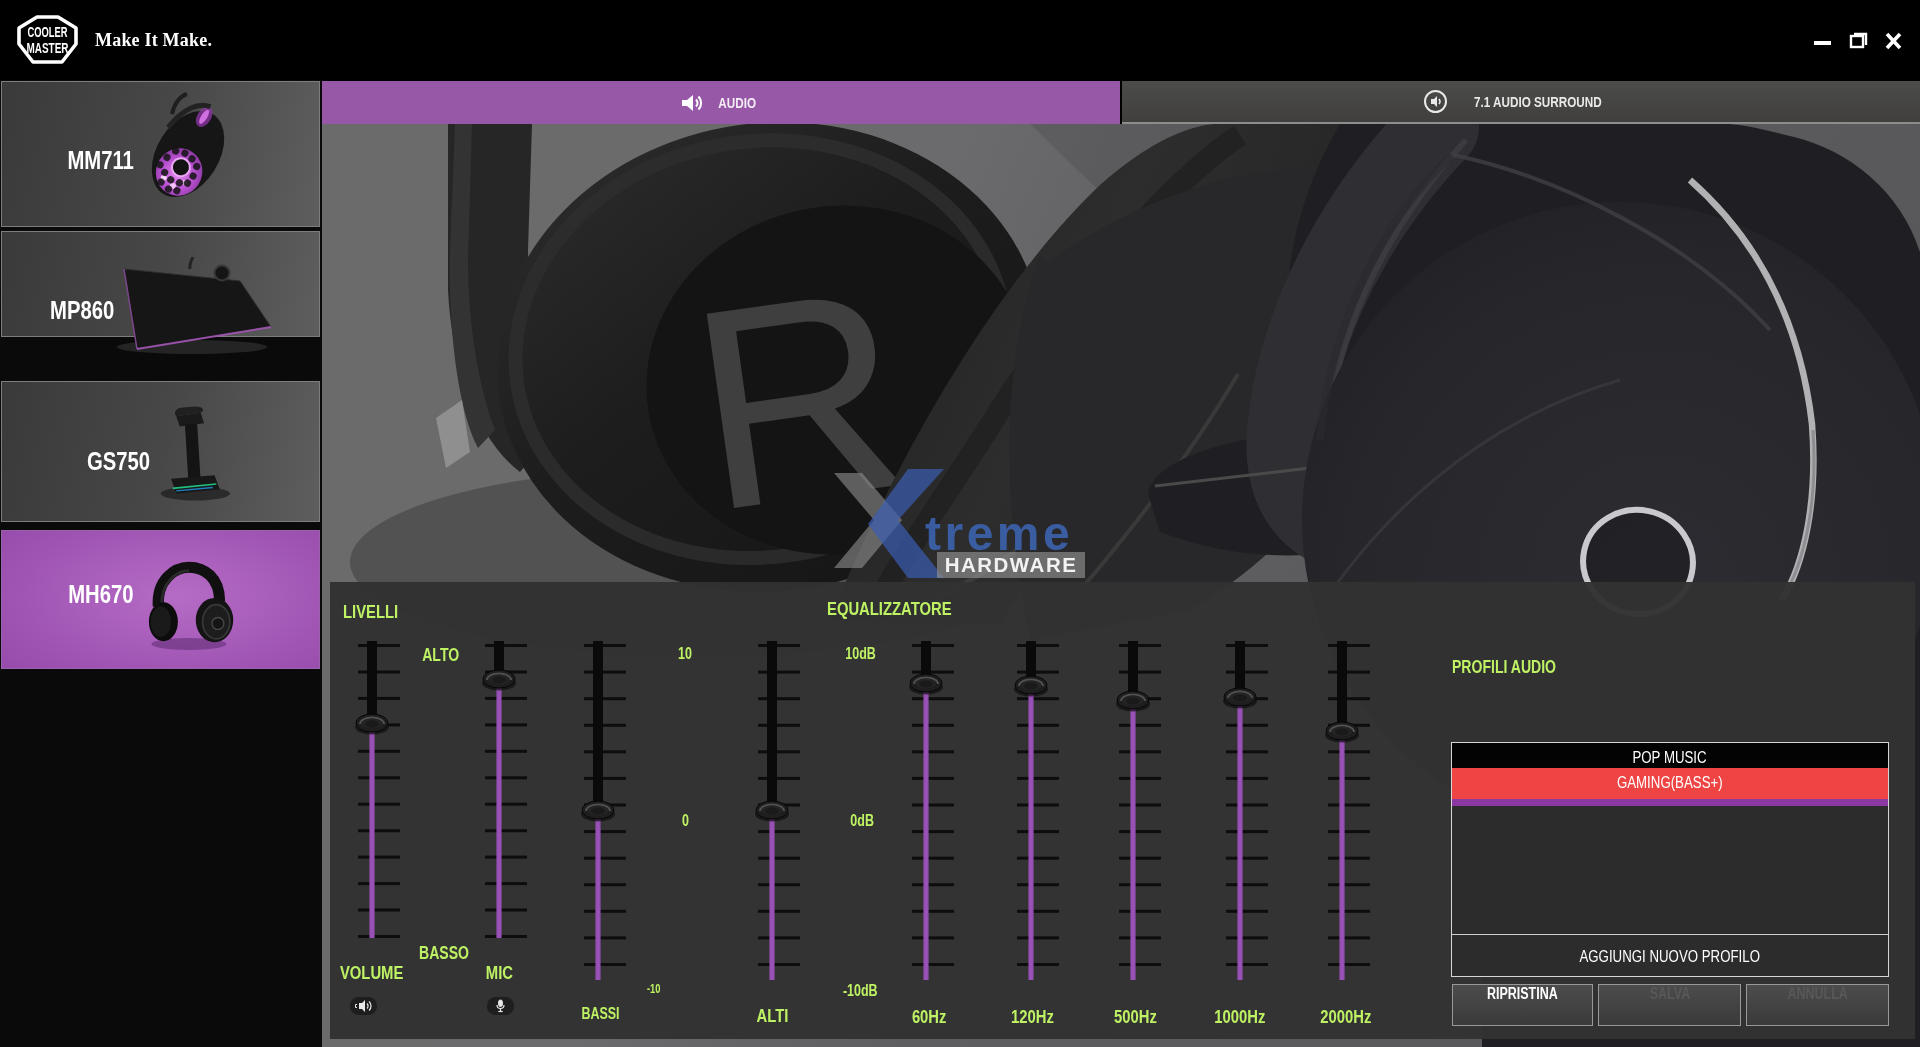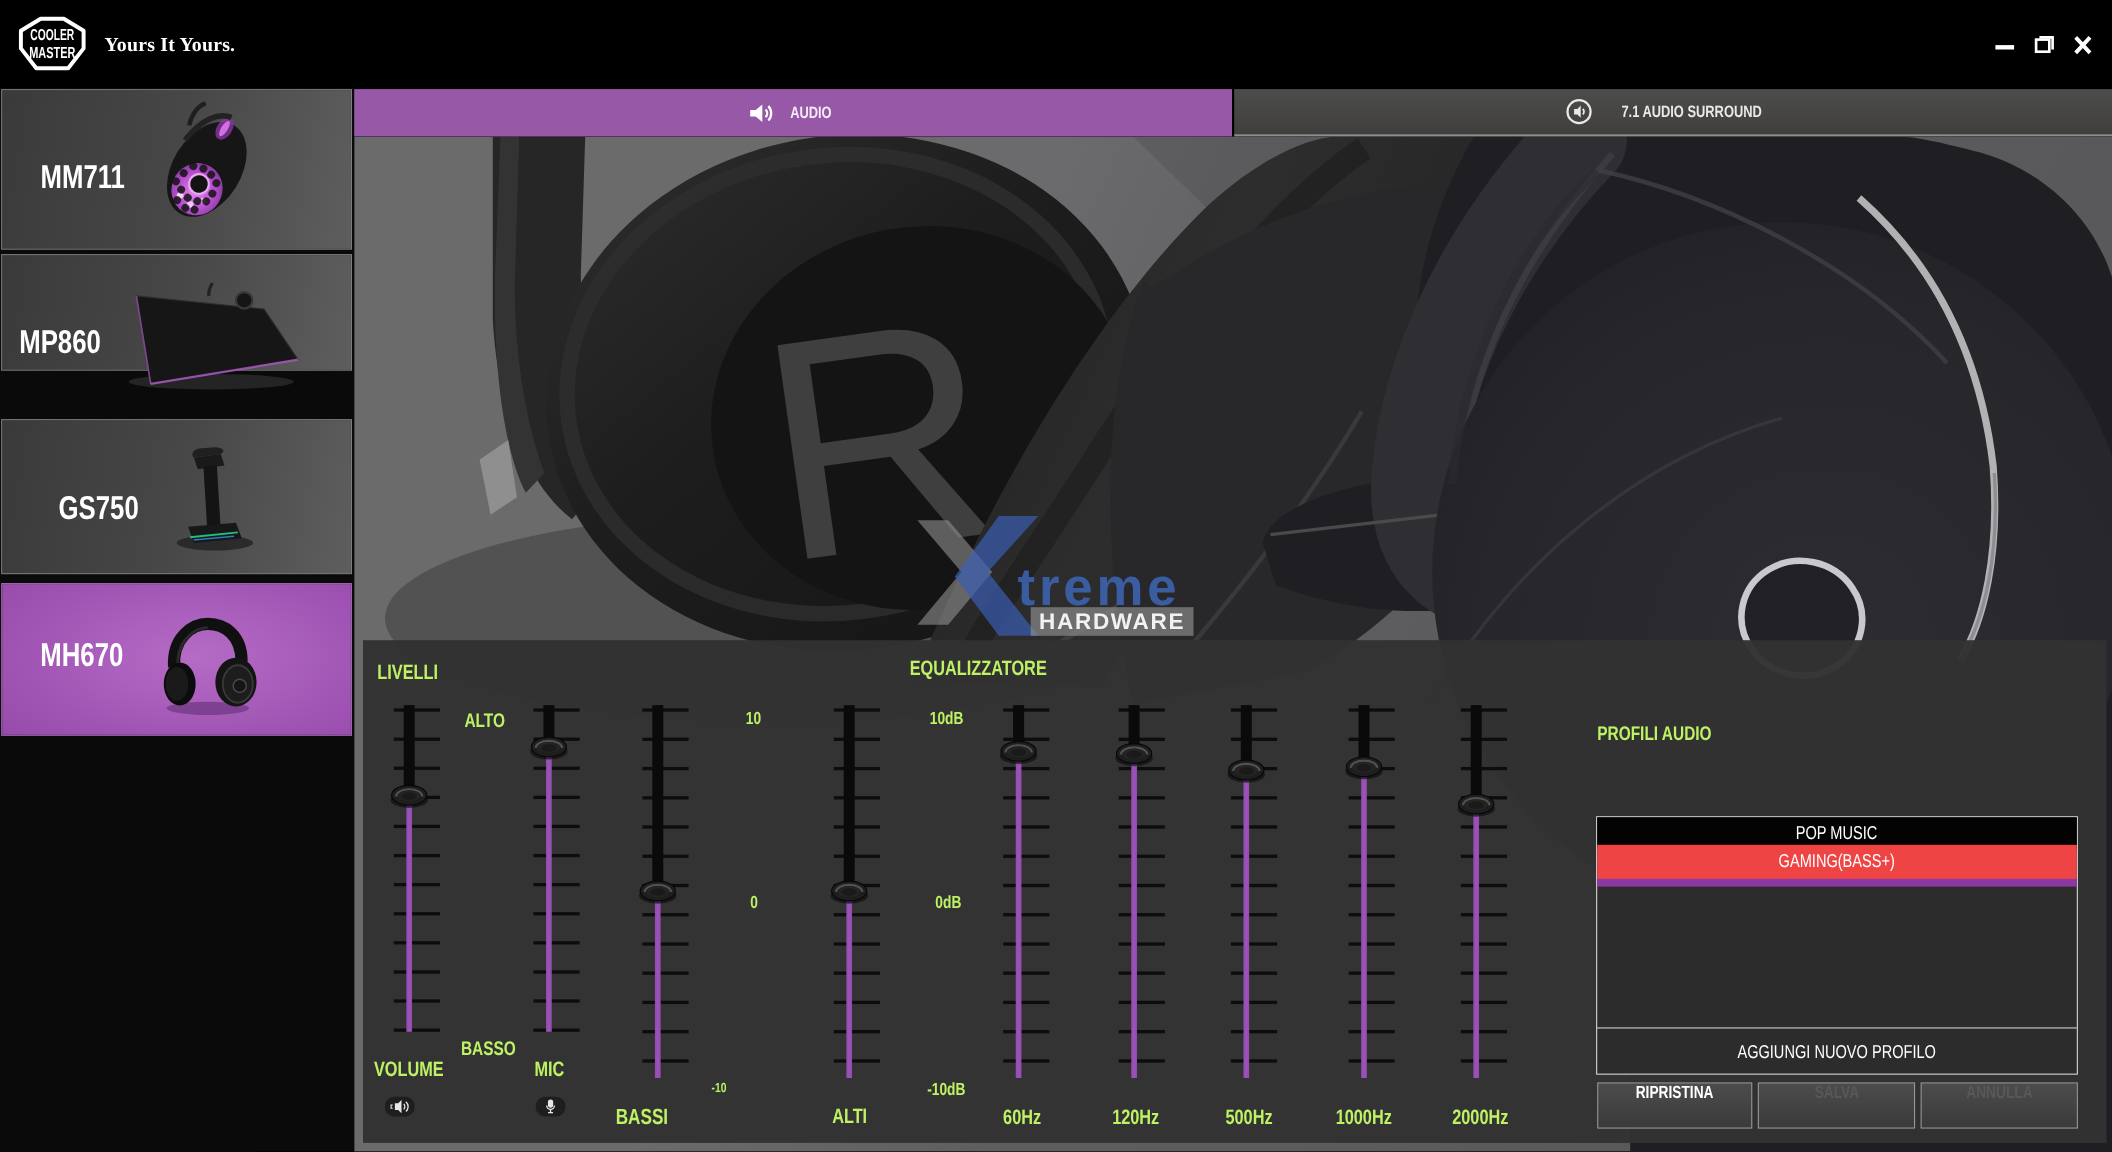--- a/index.html
+++ b/index.html
@@ -7,41 +7,41 @@
 #app{position:relative;width:1920px;height:1047px}
 .abs{position:absolute}
 .cx{display:inline-block;transform:scaleX(.78);transform-origin:center;white-space:nowrap}
 .lx{display:inline-block;transform:scaleX(.78);transform-origin:left;white-space:nowrap}
 .lab{position:absolute;color:#bef264;font-weight:bold;text-align:center}
 
 #hdr{position:absolute;left:0;top:0;width:1920px;height:80px;background:#000}
 
 #side{position:absolute;left:0;top:80px;width:322px;height:967px;background:#0a0a0a}
 .card{position:absolute;left:1px;width:319px;background:linear-gradient(100deg,#3a3a3a 0%,#474747 50%,#5e5e5e 100%);border:1px solid #7d7d7d}
-.card .nm{position:absolute;color:#fff;font-weight:bold;font-size:30px;width:150px;}
+.card .nm{position:absolute;color:#fff;font-weight:bold;font-size:26px;width:150px;text-align:center}
 #card4{background:radial-gradient(ellipse 340px 160px at 55% 48%,#b56cc5 0%,#a055b4 45%,#8a3da0 100%);border:1px solid #9a62ab}
 
 #tab1{position:absolute;left:322px;top:81px;width:798px;height:43px;background:#9759a7;display:flex;align-items:center;justify-content:center;color:#f4ecf6;font-weight:bold;font-size:15px}
 #tab2{position:absolute;left:1122px;top:81px;width:798px;height:43px;background:linear-gradient(180deg,#4c4c4a 0%,#403f3d 100%);display:flex;align-items:center;justify-content:center;color:#e9e9e9;font-weight:bold;font-size:15px;border-bottom:2px solid #8d8d8d}
 
 #panel{position:absolute;left:330px;top:582px;width:1585px;height:457px;background:rgba(50,50,50,.97)}
 .btn{position:absolute;height:42px;border:1px solid #989898;background:linear-gradient(180deg,#4c4c4c 0%,#3a3a3a 100%);color:#fff;font-weight:bold;font-size:16px;display:flex;align-items:flex-start;justify-content:center}
 .btn.dis{color:#585858}
 .prow{position:absolute;left:1452px;width:436px;color:#fff;font-weight:normal;font-size:17px;text-align:center}
 </style>
 </head>
 <body>
 <div id="app">
 <div id="hdr">
 <svg class="abs" style="left:16px;top:14px" width="63" height="52" viewBox="0 0 63 52">
   <path d="M 21,3 L 42,3 L 60,14 L 60,30 L 46,48 L 17,48 L 3,30 L 3,14 Z" fill="#000" stroke="#fff" stroke-width="3.6" stroke-linejoin="round"></path>
   <text x="31.5" y="22.5" font-family="Liberation Sans,sans-serif" font-size="14.5" font-weight="bold" fill="#fff" text-anchor="middle" textLength="40" lengthAdjust="spacingAndGlyphs">COOLER</text>
   <text x="31.5" y="38.5" font-family="Liberation Sans,sans-serif" font-size="14.5" font-weight="bold" fill="#fff" text-anchor="middle" textLength="42" lengthAdjust="spacingAndGlyphs">MASTER</text>
 </svg>
-<div class="abs" style="left:95px;top:30px;color:#fff;font-family:'Liberation Serif',serif;font-weight:bold;font-size:18px;letter-spacing:0.2px">Yours It Yours.</div>
+<div class="abs" style="left:95px;top:30px;color:#fff;font-family:'Liberation Serif',serif;font-weight:bold;font-size:18px;letter-spacing:0.2px">Make It Make.</div>
 <svg class="abs" style="left:1805px;top:25px" width="105" height="30" viewBox="0 0 105 30">
   <rect x="9" y="16" width="17" height="4" fill="#fff"></rect>
   <rect x="46" y="11" width="12" height="11" fill="none" stroke="#fff" stroke-width="2.4"></rect>
   <path d="M49,9 L61,9 L61,20" fill="none" stroke="#fff" stroke-width="2.4"></path>
   <path d="M82,9 L95,23 M95,9 L82,23" stroke="#fff" stroke-width="3.6"></path>
 </svg>
 </div>
 <div id="side">
   <div class="card" id="card1" style="top:1px;height:146px">
         <svg class="abs" style="left:130px;top:10px" width="115" height="120" viewBox="0 0 115 120">
@@ -415,21 +415,21 @@
         <line x1="500.5" y1="1008.5" x2="500.5" y2="1011" stroke-width="1.2"></line>
         <line x1="498.3" y1="1011.5" x2="502.7" y2="1011.5" stroke-width="1.2"></line>
       </g>
 </svg>
 <div class="lab" style="left:343px;top:601px;font-size:19px;text-align:left"><span class="lx">LIVELLI</span></div>
 <div class="lab" style="left:827px;top:598px;font-size:19px;text-align:left"><span class="lx">EQUALIZZATORE</span></div>
 <div class="lab" style="left:361px;top:645px;width:160px;font-size:18px"><span class="cx">ALTO</span></div>
 <div class="lab" style="left:364px;top:943px;width:160px;font-size:18px"><span class="cx">BASSO</span></div>
 <div class="lab" style="left:292px;top:962px;width:160px;font-size:19px"><span class="cx">VOLUME</span></div>
 <div class="lab" style="left:419px;top:962px;width:160px;font-size:19px"><span class="cx">MIC</span></div>
-<div class="lab" style="left:504px;top:1005px;width:160px;font-size:20px"><span class="cx">BASSI</span></div>
+<div class="lab" style="left:520px;top:1005px;width:160px;font-size:16px"><span class="cx">BASSI</span></div>
 <div class="lab" style="left:692px;top:1005px;width:160px;font-size:19px"><span class="cx">ALTI</span></div>
 <div class="lab" style="left:605px;top:645px;width:160px;font-size:16px"><span class="cx">10</span></div>
 <div class="lab" style="left:605px;top:812px;width:160px;font-size:16px"><span class="cx">0</span></div>
 <div class="lab" style="left:574px;top:982px;width:160px;font-size:12px"><span class="cx">-10</span></div>
 <div class="lab" style="left:781px;top:645px;width:160px;font-size:16px"><span class="cx">10dB</span></div>
 <div class="lab" style="left:782px;top:812px;width:160px;font-size:16px"><span class="cx">0dB</span></div>
 <div class="lab" style="left:780px;top:982px;width:160px;font-size:16px"><span class="cx">-10dB</span></div>
 <div class="lab" style="left:849px;top:1006px;width:160px;font-size:19px"><span class="cx">60Hz</span></div>
 <div class="lab" style="left:952px;top:1006px;width:160px;font-size:19px"><span class="cx">120Hz</span></div>
 <div class="lab" style="left:1055px;top:1006px;width:160px;font-size:19px"><span class="cx">500Hz</span></div>

